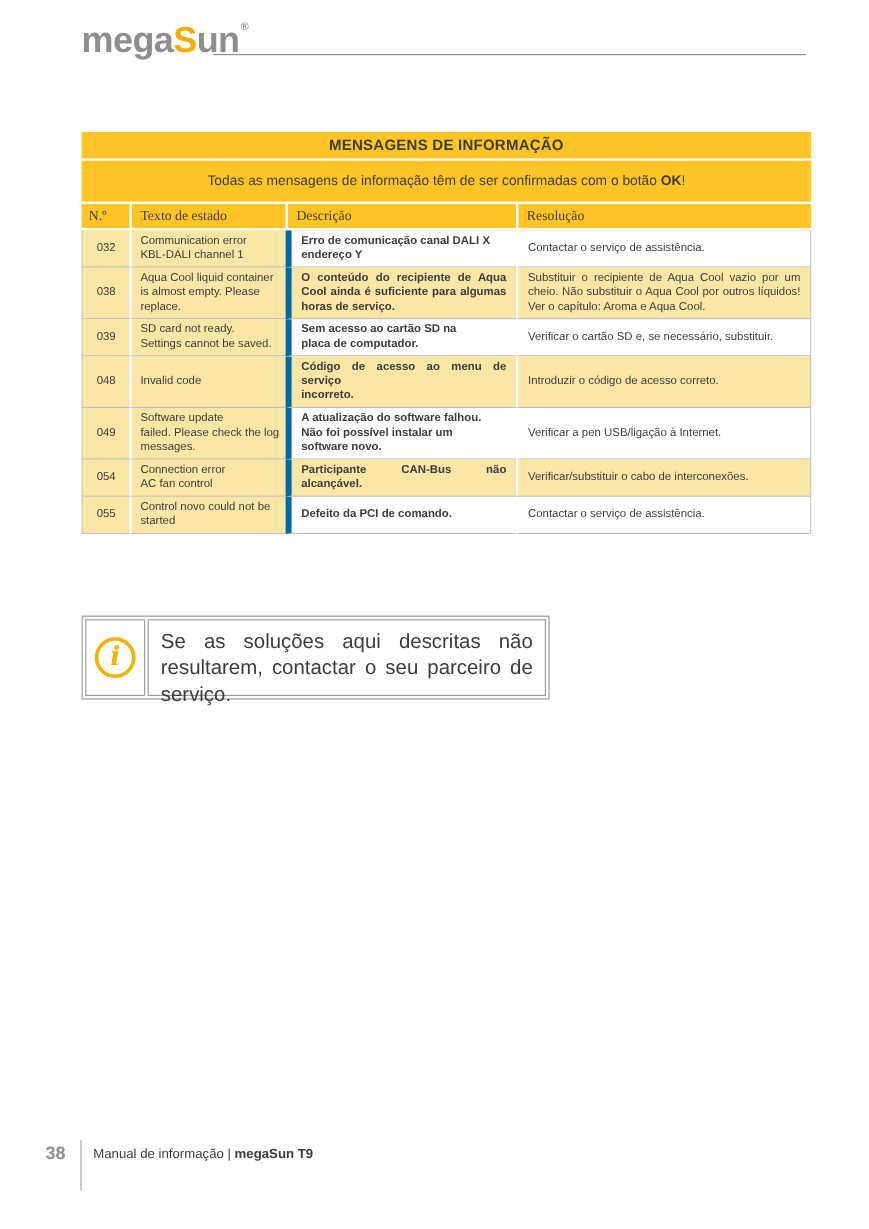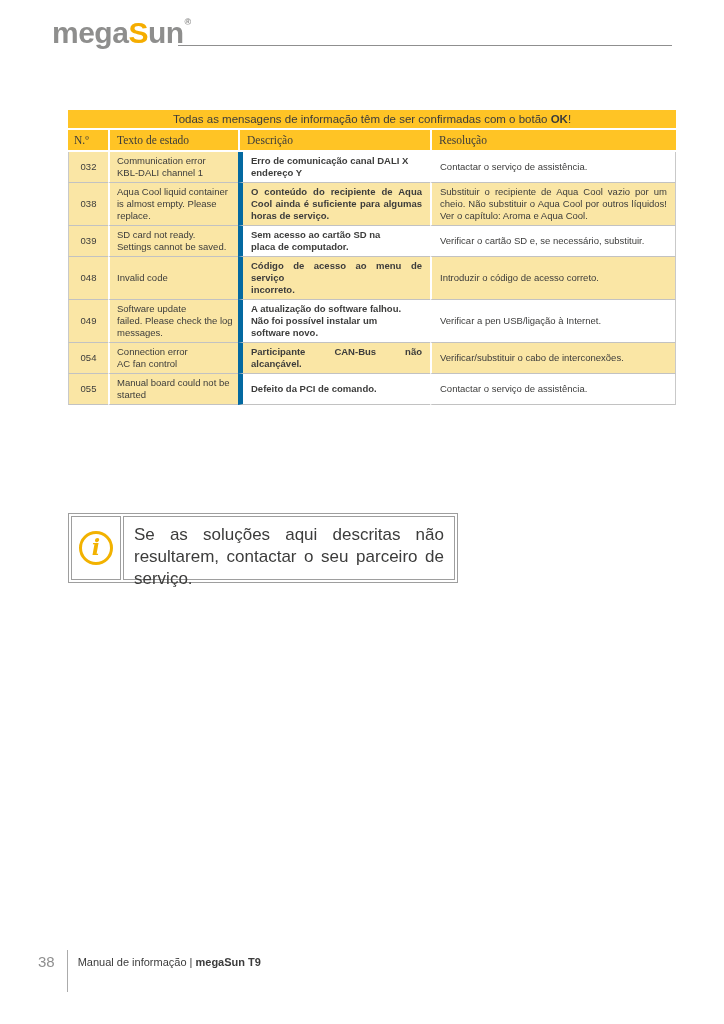--- a/index.html
+++ b/index.html
@@ -12,21 +12,21 @@
     position: relative;
     width: 724px;
     height: 1024px;
     background: #ffffff;
     overflow: hidden;
   }
 
   
   .brand {
     position: absolute;
-    left: 52px;
+    left: 68px;
     top: 18px;
     font-size: 30px;
     font-weight: bold;
     letter-spacing: -0.5px;
     color: #8E8E8D;
     line-height: 1;
   }
   .brand .sun-s { color: #F5AD00; }
   .brand .reg {
     font-size: 9px;
@@ -69,21 +69,21 @@
     font-size: 12.5px;
     letter-spacing: 0.2px;
     height: 24px;
     border-bottom: 2px solid #ffffff;
     color: #3C3C3B;
   }
   td.sub-cell {
     background: #FFC425;
     text-align: center;
     font-size: 11.5px;
-    height: 20px;
+    height: 36px;
     border-bottom: 2px solid #ffffff;
     color: #3C3C3B;
   }
   td.sub-cell .ok { font-weight: bold; }
   tr.colhead td {
     background: #FFC425;
     font-size: 11.5px;
     height: 22px;
     padding: 2px 7px;
     border-bottom: 2px solid #ffffff;
@@ -179,21 +179,21 @@
   
   .footer {
     position: absolute;
     left: 38px;
     top: 950px;
     display: flex;
     align-items: flex-start;
   }
   .footer .page-num {
     font-size: 15px;
-    font-weight: normal;
+    font-weight: bold;
     color: #8F8F8F;
     margin-top: 3px;
   }
   .footer .divider {
     width: 1px;
     height: 42px;
     background: #ABABAB;
     margin: 0 10px 0 12px;
   }
   .footer .caption {
@@ -217,20 +217,23 @@
   <div class="msg-table-wrap">
     <table class="msg">
       <colgroup>
           <col class="c-no">
           <col class="c-tx">
           <col class="c-ds">
           <col class="c-rs">
         </colgroup>
       <tbody>
         <tr>
+          <td colspan="4" class="title-cell">MENSAGENS DE INFORMAÇÃO</td>
+        </tr>
+        <tr>
           <td colspan="4" class="sub-cell"><span>Todas as mensagens de informação têm de ser confirmadas com o botão </span><span class="ok">OK</span><span>!</span></td>
         </tr>
         <tr class="colhead">
           <td class="h-no">N.º</td>
           <td>Texto de estado</td>
           <td>Descrição</td>
           <td>Resolução</td>
         </tr>
 
         <tr class="body-row">
@@ -276,21 +279,21 @@
         </tr>
         <tr class="body-row alt">
           <td class="no">054</td>
           <td class="texto">Connection error
 AC fan control</td>
           <td class="desc">Participante CAN-Bus não alcançável.</td>
           <td class="res">Verificar/substituir o cabo de interconexões.</td>
         </tr>
         <tr class="body-row">
           <td class="no">055</td>
-          <td class="texto">Manual board could not be
+          <td class="texto">Control novo could not be
 started</td>
           <td class="desc">Defeito da PCI de comando.</td>
           <td class="res">Contactar o serviço de assistência.</td>
         </tr>
       </tbody>
     </table>
   </div>
 
   <div class="infobox">
     <div class="infobox-icon-cell">

